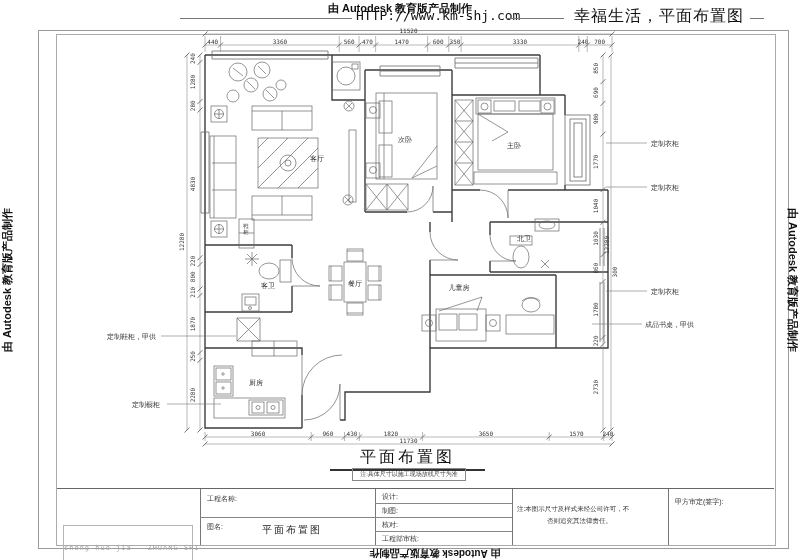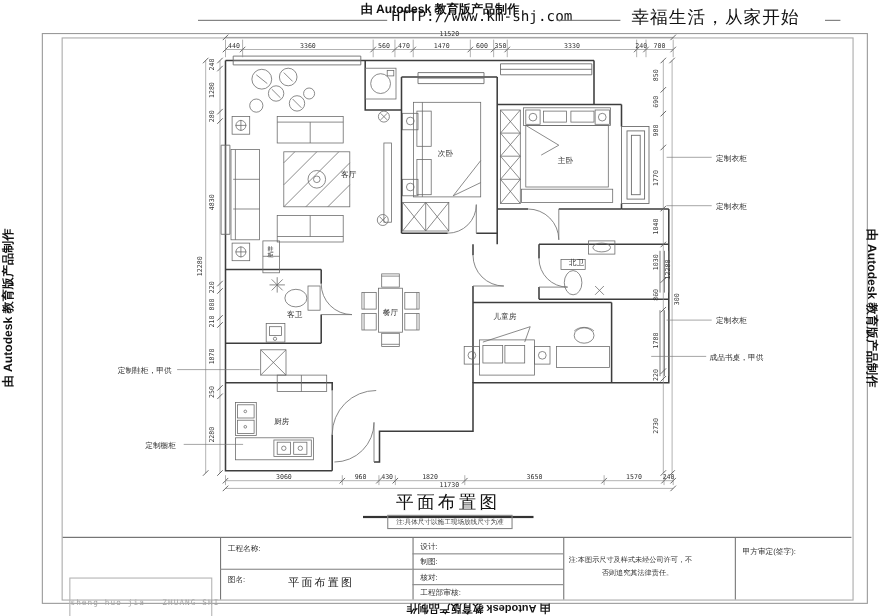--- a/index.html
+++ b/index.html
@@ -38,21 +38,21 @@
 
 <div class="sheet">
   <div class="frame outer"></div>
   <div class="frame inner"></div>
 
   <div class="banner-top">由 Autodesk 教育版产品制作</div>
   <div class="banner-row">
     <span class="dash d1"></span>
     <span class="website">HTTP://www.km-shj.com</span>
     <span class="dash d2"></span>
-    <span class="slogan">幸福生活，从家开始</span>
+    <span class="slogan">幸福生活，平面布置图</span>
     <span class="dash d3"></span>
   </div>
   <div class="side left">由 Autodesk 教育版产品制作</div>
   <div class="side right">由 Autodesk 教育版产品制作</div>
   <div class="bottom-ad">由 Autodesk 教育版产品制作</div>
 
   <svg class="plansvg" width="800" height="560" viewBox="0 0 800 560">
 
     <g stroke="#3d3d3d" stroke-width="1.4" fill="none">
       <path d="M205,55 H540"></path>

